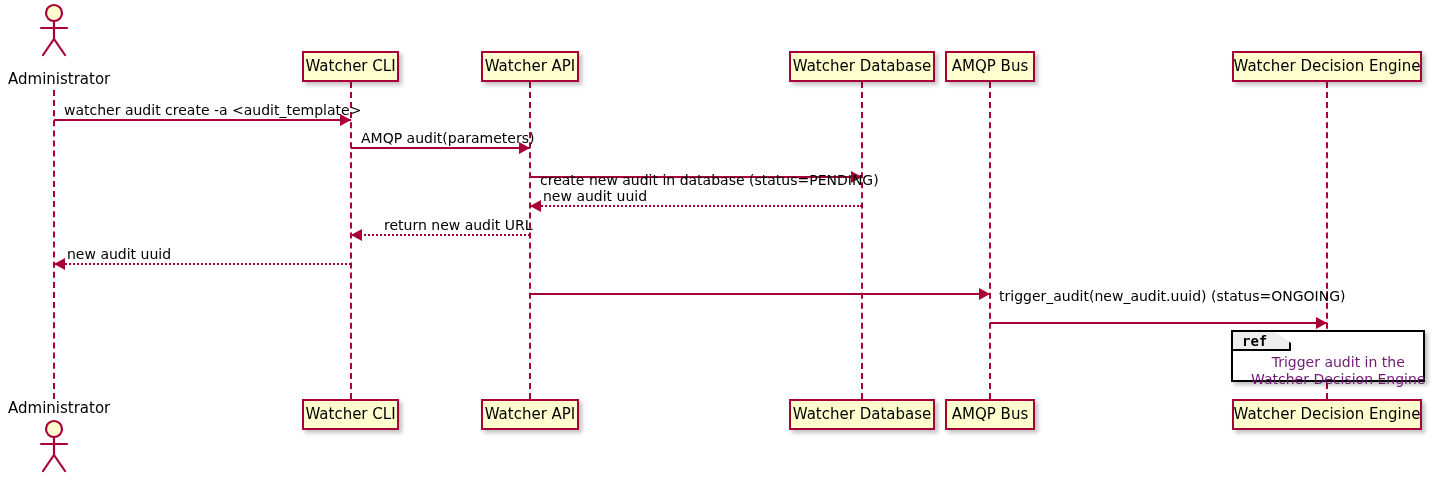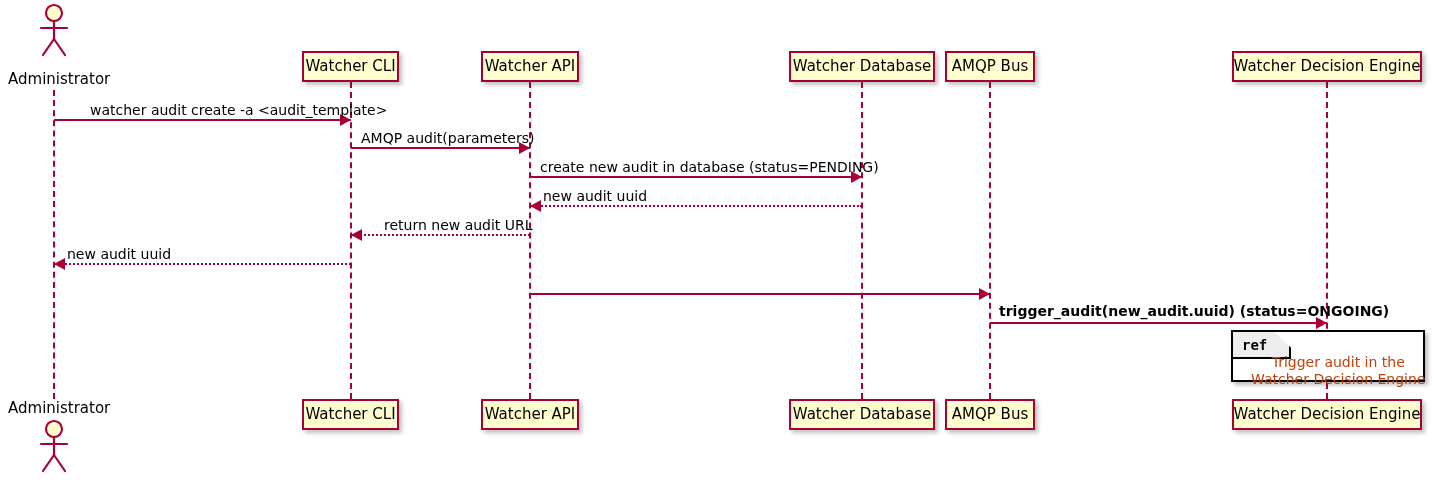--- a/index.html
+++ b/index.html
@@ -122,21 +122,21 @@
   .ref-tab-label {
     font-family: "DejaVu Sans Mono", monospace;
     font-weight: bold;
     font-size: 14px;
     color: #000000;
     line-height: 1;
   }
   .ref-body {
     position: absolute;
     font-size: 14px;
-    color: #c2410c;
+    color: #701a75;
     line-height: 17px;
     white-space: pre;
   }
 </style>
 </head>
 <body>
 
 <div id="diagram">
 
   <div class="layer" id="lifelines-layer">
@@ -184,46 +184,46 @@
       <div class="participant" style="left: 302px; top: 399px; width: 97px; height: 31px;">Watcher CLI</div>
       <div class="participant" style="left: 481px; top: 399px; width: 98px; height: 31px;">Watcher API</div>
       <div class="participant" style="left: 789px; top: 399px; width: 146px; height: 31px;">Watcher Database</div>
       <div class="participant" style="left: 945px; top: 399px; width: 90px; height: 31px;">AMQP Bus</div>
       <div class="participant" style="left: 1232px; top: 399px; width: 190px; height: 31px;">Watcher Decision Engine</div>
     </div>
 
   <div class="layer" id="messages-layer">
       <div class="msg-line" style="left: 54px; top: 119px; width: 297px;"></div>
       <div class="arrowhead right" style="top: 114px; left: 340px;"></div>
-      <div class="msg-label" style="left: 64px; top: 103px; margin-left: 26px;">watcher audit create -a &lt;audit_template&gt;</div>
+      <div class="msg-label" style="left: 64px; top: 103px;">watcher audit create -a &lt;audit_template&gt;</div>
       <div class="msg-line" style="left: 351px; top: 147px; width: 179px;"></div>
       <div class="arrowhead right" style="top: 142px; left: 519px;"></div>
       <div class="msg-label" style="left: 361px; top: 131px;">AMQP audit(parameters)</div>
       <div class="msg-line" style="left: 530px; top: 176px; width: 332px;"></div>
       <div class="arrowhead right" style="top: 171px; left: 851px;"></div>
-      <div class="msg-label" style="left: 540px; top: 160px;">create new audit in database (status=PENDING)</div>
+      <div class="msg-label" style="left: 540px; top: 173px;">create new audit in database (status=PENDING)</div>
       <div class="msg-line dotted" style="left: 530px; top: 205px; width: 332px;"></div>
       <div class="arrowhead left" style="top: 200px; left: 530px;"></div>
       <div class="msg-label" style="left: 543px; top: 189px;">new audit uuid</div>
       <div class="msg-line dotted" style="left: 351px; top: 234px; width: 179px;"></div>
       <div class="arrowhead left" style="top: 229px; left: 351px;"></div>
       <div class="msg-label" style="left: 384px; top: 218px;">return new audit URL</div>
       <div class="msg-line dotted" style="left: 54px; top: 263px; width: 297px;"></div>
       <div class="arrowhead left" style="top: 258px; left: 54px;"></div>
       <div class="msg-label" style="left: 67px; top: 247px;">new audit uuid</div>
       <div class="msg-line" style="left: 530px; top: 293px; width: 460px;"></div>
       <div class="arrowhead right" style="top: 288px; left: 979px;"></div>
       <div class="msg-line" style="left: 990px; top: 322px; width: 337px;"></div>
       <div class="arrowhead right" style="top: 317px; left: 1316px;"></div>
-      <div class="msg-label" style="left: 999px; top: 304px; font-weight: bold;">trigger_audit(new_audit.uuid) (status=ONGOING)</div>
+      <div class="msg-label" style="left: 999px; top: 289px;">trigger_audit(new_audit.uuid) (status=ONGOING)</div>
     </div>
 
   <div class="layer" id="ref-layer">
     <div class="ref-box" id="ref-box" style="left: 1231px; top: 330px; width: 194px; height: 52px;">
-      <div class="ref-tab" id="ref-tab" style="width: 58px; height: 27px;">
+      <div class="ref-tab" id="ref-tab" style="width: 58px; height: 19px;">
         <span class="ref-tab-label">ref</span>
       </div>
       <div class="ref-body" id="ref-body" style="left: 18px; top: 22px;">Trigger audit in the
 Watcher Decision Engine</div>
     </div>
   </div>
 
 </div>
 
 </body></html>

